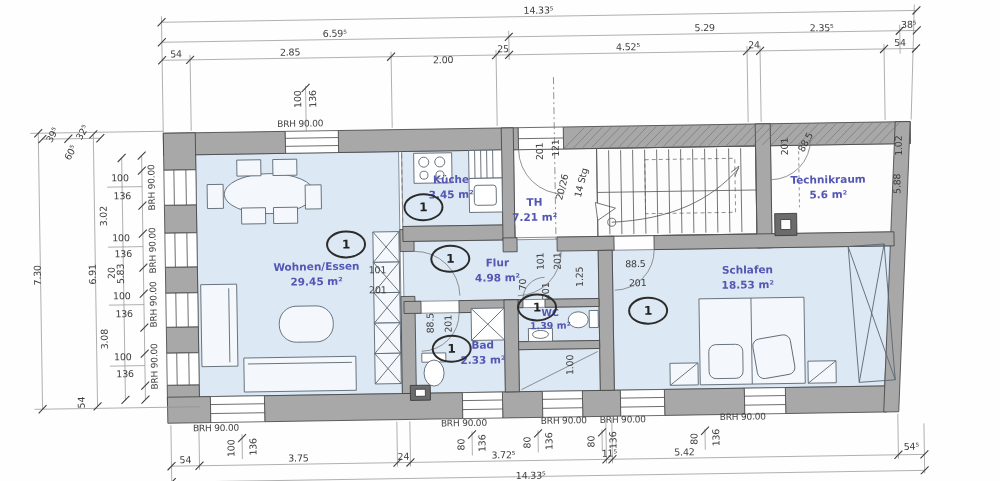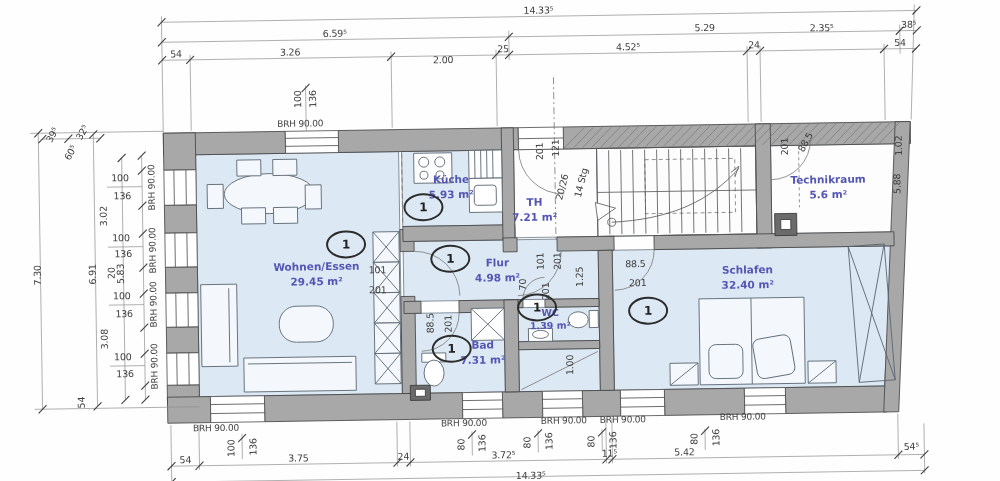--- a/index.html
+++ b/index.html
@@ -362,37 +362,37 @@
           <line x1="698" y1="438" x2="706" y2="430"></line>
         </g>
   </svg>
 
   <div class="room" style="left:316px;top:271px">
     <span>Wohnen/Essen</span>
     <span>29.45 m²</span>
   </div>
   <div class="room" style="left:452px;top:186px">
     <span>Küche</span>
-    <span>5.93 m²</span>
+    <span>3.45 m²</span>
   </div>
   <div class="room" style="left:497px;top:270px">
     <span>Flur</span>
     <span>4.98 m²</span>
   </div>
   <div class="room" style="left:481px;top:352px">
     <span>Bad</span>
-    <span>7.31 m²</span>
+    <span>2.33 m²</span>
   </div>
   <div class="room" style="left:549px;top:320px;font-size:9.5px">
     <span>WC</span>
     <span>1.39 m²</span>
   </div>
   <div class="room" style="left:747px;top:281px">
     <span>Schlafen</span>
-    <span>32.40 m²</span>
+    <span>18.53 m²</span>
   </div>
   <div class="room" style="left:535px;top:210px">
     <span>TH</span>
     <span>7.21 m²</span>
   </div>
   <div class="room" style="left:829px;top:192px">
     <span>Technikraum</span>
     <span>5.6 m²</span>
   </div>
 
@@ -413,21 +413,21 @@
       </div>
   <div class="marker" style="left:647px;top:313px">
         <span>1</span>
       </div>
 
   <span class="lbl" style="left:542px;top:11px">14.33⁵</span>
   <span class="lbl" style="left:338px;top:31px">6.59⁵</span>
   <span class="lbl" style="left:708px;top:31px">5.29</span>
   <span class="lbl" style="left:912px;top:31px">38⁵</span>
   <span class="lbl" style="left:179px;top:49px">54</span>
-  <span class="lbl" style="left:293px;top:49px">3.26</span>
+  <span class="lbl" style="left:293px;top:49px">2.85</span>
   <span class="lbl" style="left:446px;top:59px">2.00</span>
   <span class="lbl" style="left:506px;top:49px">25</span>
   <span class="lbl" style="left:631px;top:49px">4.52⁵</span>
   <span class="lbl" style="left:757px;top:49px">24</span>
   <span class="lbl" style="left:825px;top:33px">2.35⁵</span>
   <span class="lbl" style="left:903px;top:49px">54</span>
 
   <span class="lbl" style="left:182px;top:455px">54</span>
   <span class="lbl" style="left:295px;top:455px">3.75</span>
   <span class="lbl" style="left:400px;top:455px">24</span>

